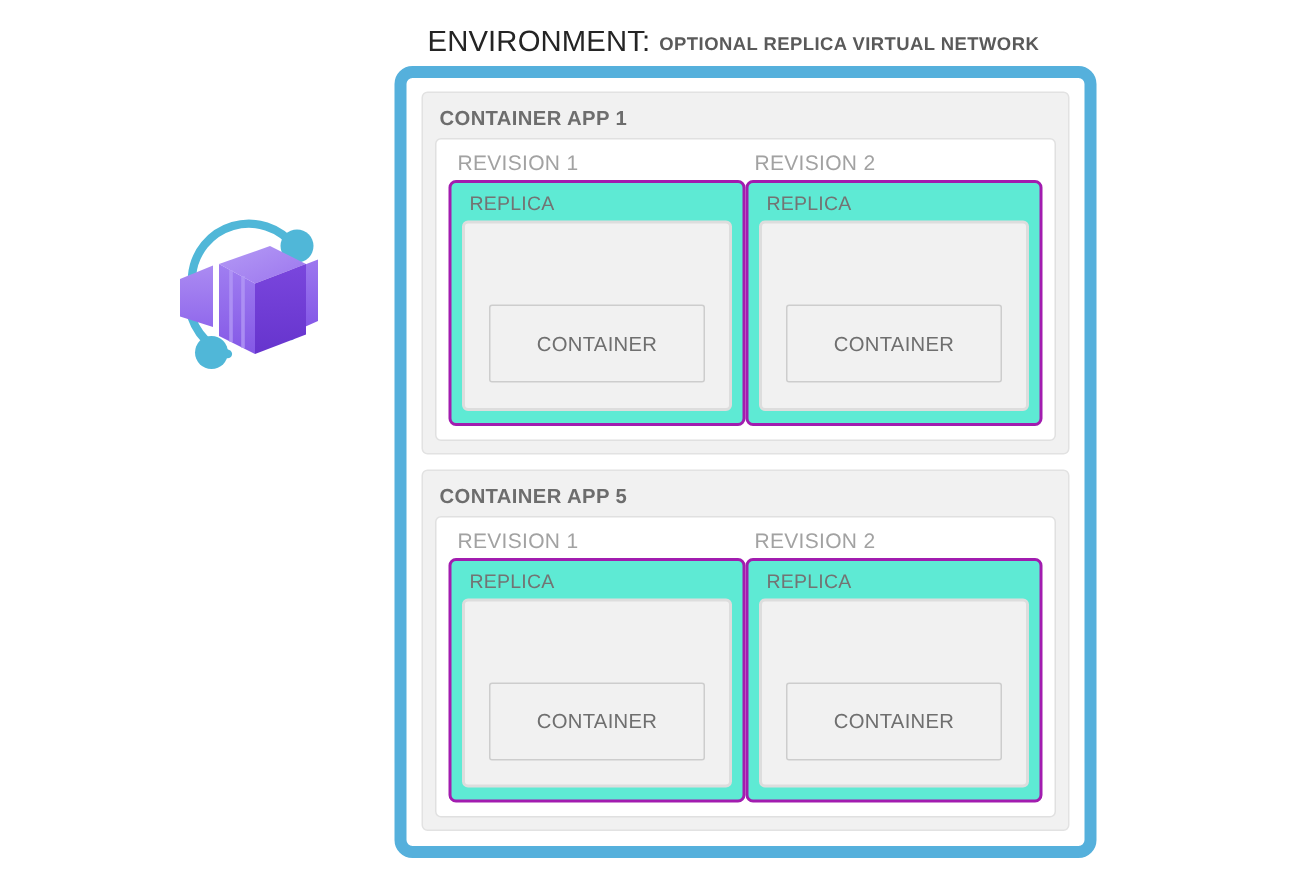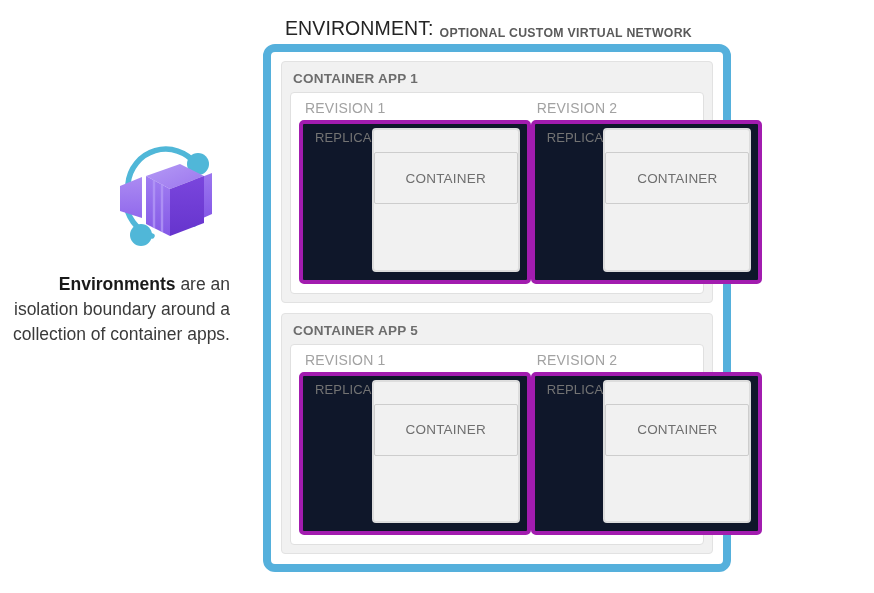--- a/index.html
+++ b/index.html
@@ -50,21 +50,21 @@
     color: #1a1a1a;
   }
 
   
   #env-title {
     position: absolute;
     left: 285px;
     top: 17px;
     white-space: nowrap;
     display: flex;
-    align-items: flex-end;
+    align-items: center;
   }
   #env-title-main {
     font-size: 19.5px;
     color: #242424;
     letter-spacing: 0.1px;
   }
   #env-title-sub {
     font-size: 12.3px;
     font-weight: bold;
     color: #5a5a5a;
@@ -135,27 +135,27 @@
     flex-direction: column;
   }
   .revision-title {
     font-size: 14px;
     color: #a2a2a2;
     letter-spacing: 0.2px;
     padding: 1px 0 4px 6px;
   }
   .replica {
     flex: 1 1 auto;
-    background: #0f172a;
-    border: 4px solid #a21caf;
+    background: #5eead4;
+    border: 2px solid #a21caf;
     border-radius: 5px;
     box-sizing: border-box;
     padding: 4px 7px 8px 7px;
     display: flex;
-    flex-direction: row;
+    flex-direction: column;
   }
   .replica-title {
     font-size: 13px;
     color: #737373;
     letter-spacing: 0.15px;
     padding: 2px 0 4px 5px;
   }
   .replica-body {
     flex: 1 1 auto;
     background: #f1f1f1;
@@ -173,20 +173,21 @@
     background: #f1f1f1;
     border: 1px solid #cdcdcd;
     border-radius: 2px;
     box-sizing: border-box;
     display: flex;
     align-items: center;
     justify-content: center;
     font-size: 13.5px;
     color: #6f6f6f;
     letter-spacing: 0.2px;
+    margin-top: 32px;
   }
 </style>
 </head>
 <body>
 
 <div id="left-column">
 
   <div id="logo-wrap">
     <svg width="118" height="116" viewBox="0 0 118 116" xmlns="http://www.w3.org/2000/svg">
       <defs>
@@ -228,29 +229,26 @@
 
       <polygon points="38,34 62,47 62,94 38,82" fill="url(#gFaceC)"></polygon>
 
       <polygon points="62,47 96,34 96,81 62,94" fill="url(#gSide)"></polygon>
 
       <line x1="46" y1="38" x2="46" y2="86" stroke="#b59bf7" stroke-width="2.4" opacity="0.75"></line>
       <line x1="54" y1="42" x2="54" y2="90" stroke="#b59bf7" stroke-width="2.4" opacity="0.75"></line>
     </svg>
   </div>
 
-  <div id="caption">
-    <span class="lead">Environments</span><span> are an isolation boundary around a collection of container apps.</span>
-  </div>
 
 </div>
 
 <div id="env-title">
   <span id="env-title-main">ENVIRONMENT:</span>
-  <span id="env-title-sub">OPTIONAL CUSTOM VIRTUAL NETWORK</span>
+  <span id="env-title-sub">OPTIONAL REPLICA VIRTUAL NETWORK</span>
 </div>
 
 <div id="environment-box">
   <div id="environment-inner">
 
     <div class="container-app">
       <div class="container-app-title">CONTAINER APP 1</div>
       <div class="revisions-shell">
         <div class="revisions-row">
 

